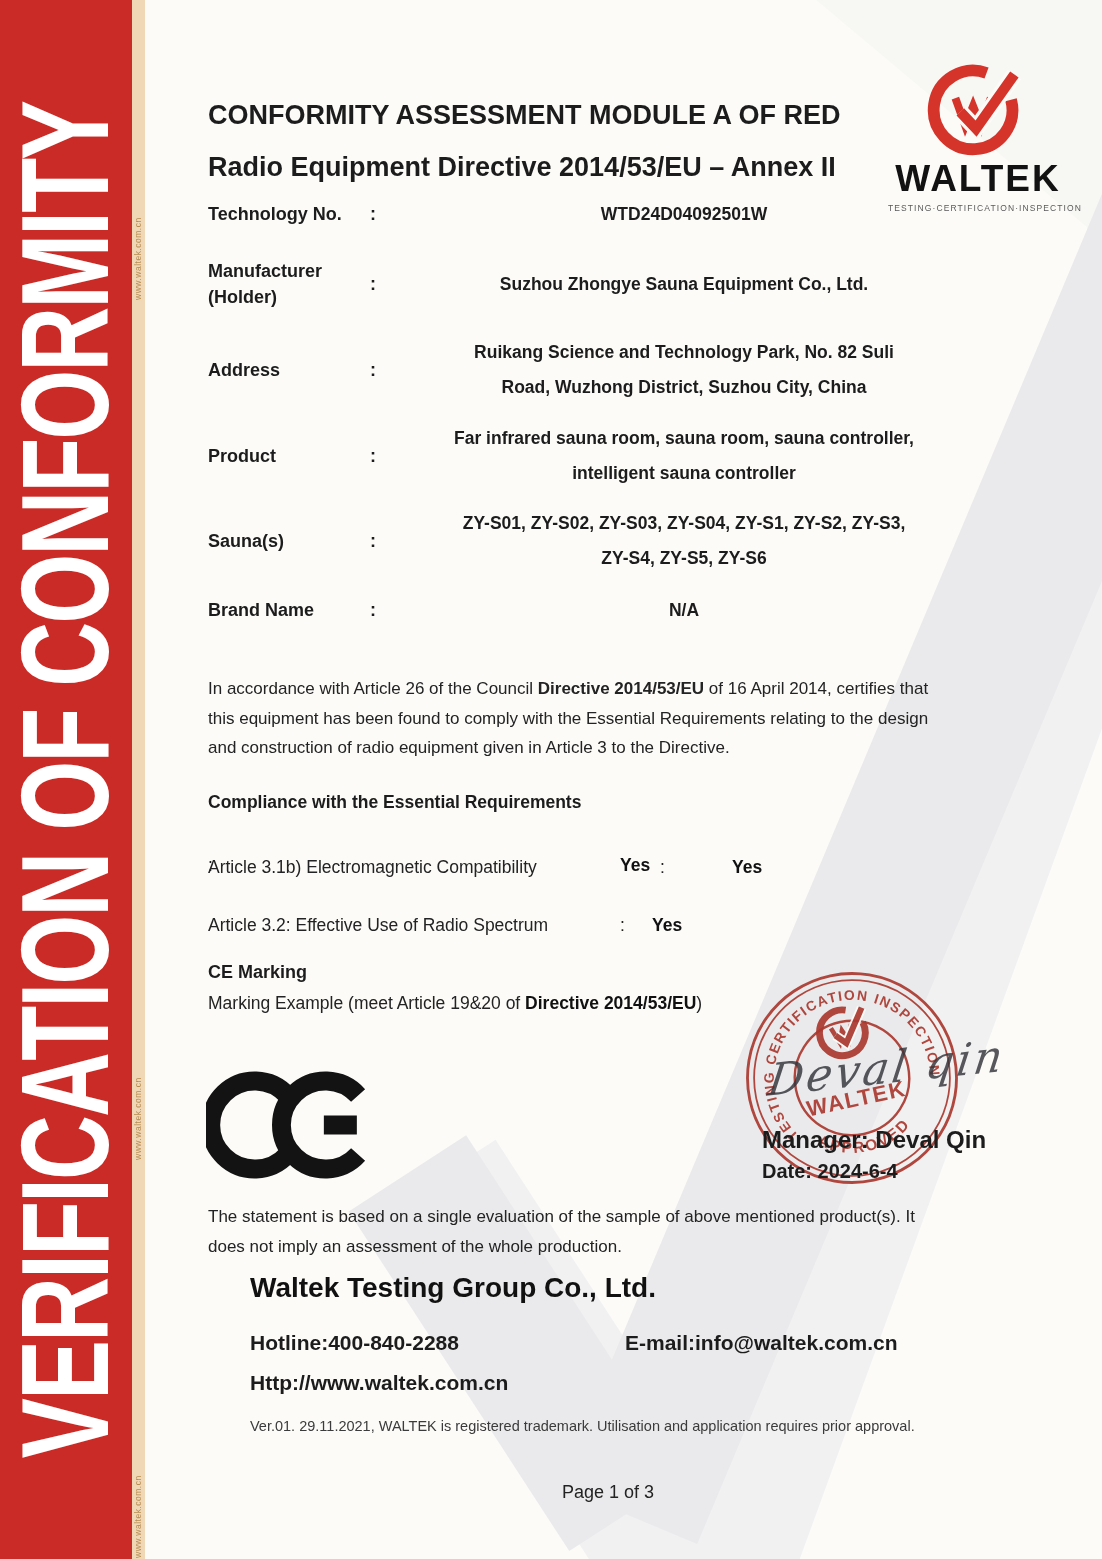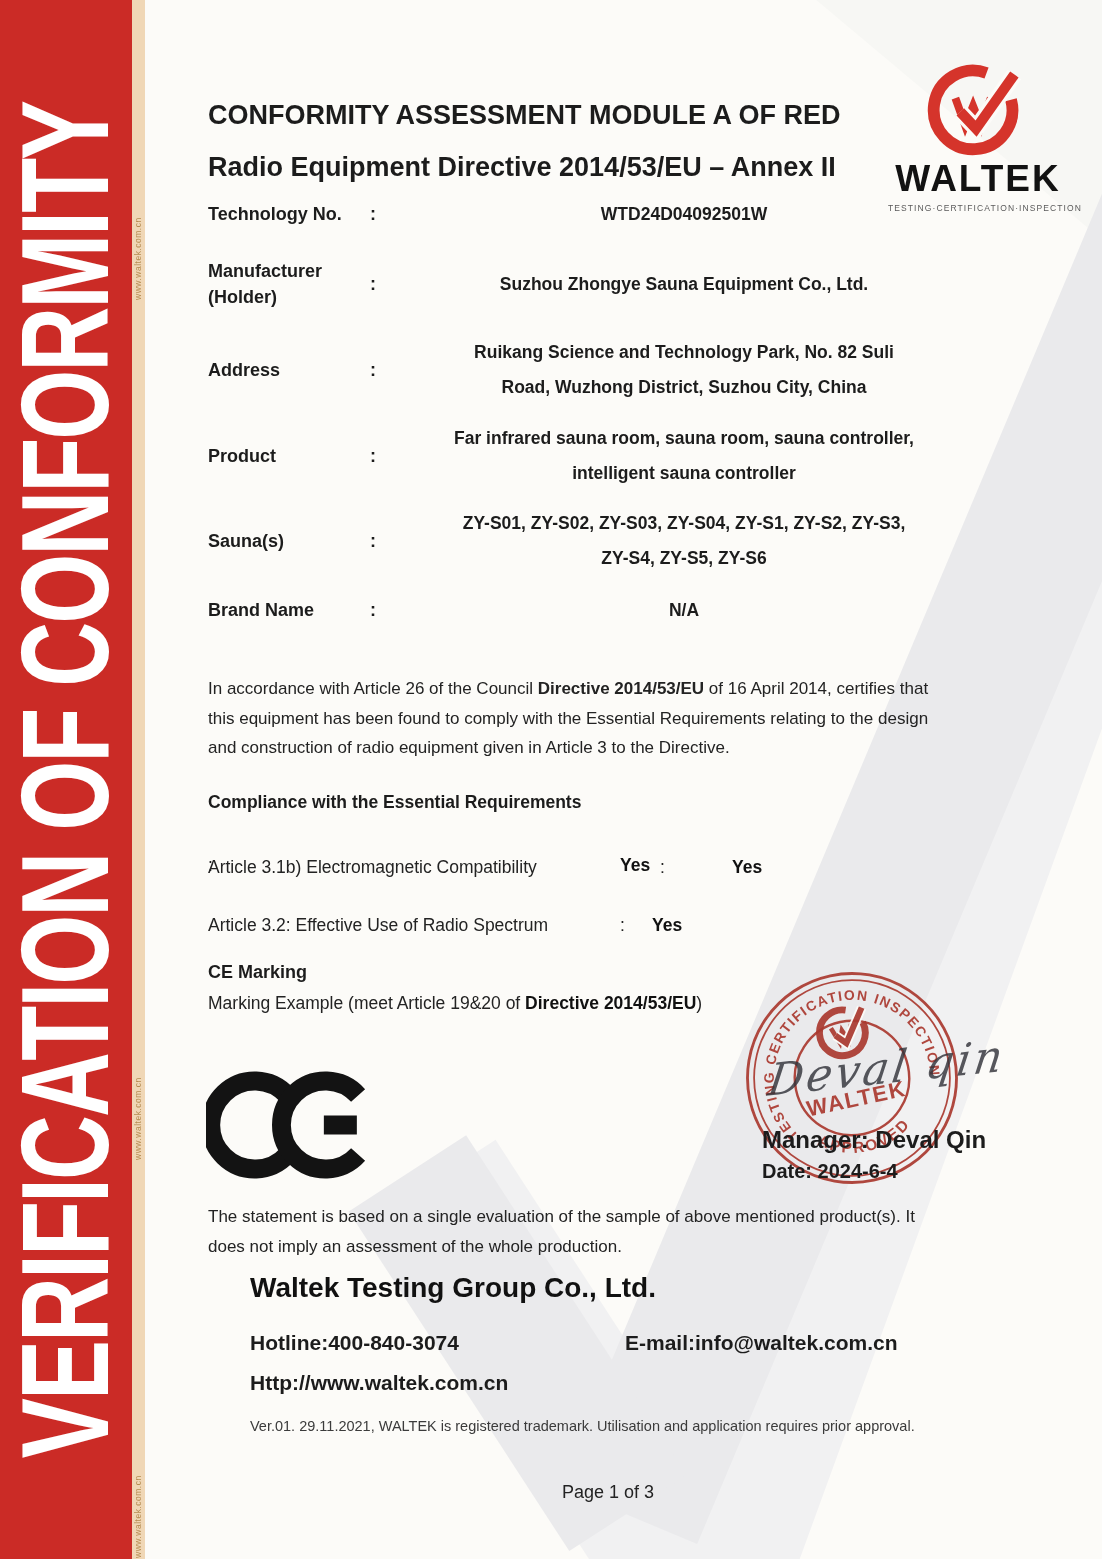--- a/index.html
+++ b/index.html
@@ -191,19 +191,19 @@
   </svg>
 
   <div class="abs signature">Deval qin</div>
   <div class="abs manager">Manager: Deval Qin</div>
   <div class="abs date">Date: 2024-6-4</div>
 
   <div class="abs para p-statement">The statement is based on a single evaluation of the sample of above mentioned product(s). It
 does not imply an assessment of the whole production.</div>
 
   <div class="abs company">Waltek Testing Group Co., Ltd.</div>
-  <div class="abs hotline">Hotline:400-840-3074</div>
+  <div class="abs hotline">Hotline:400-840-2288</div>
   <div class="abs email">E-mail:info@waltek.com.cn</div>
   <div class="abs website">Http://www.waltek.com.cn</div>
   <div class="abs version">Ver.01.  29.11.2021, WALTEK is registered trademark. Utilisation and application requires prior approval.</div>
   <div class="abs pageno">Page 1 of 3</div>
 
 </div>
 
 </body></html>

